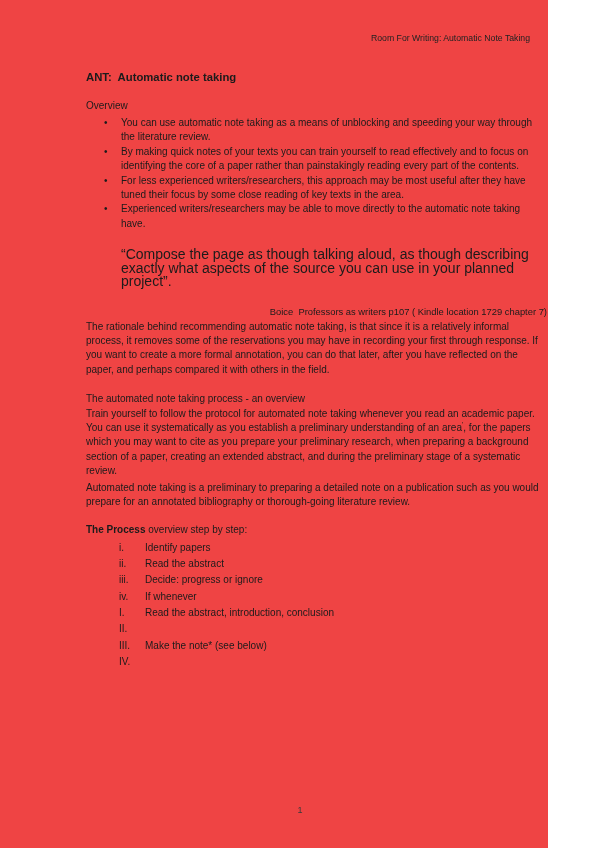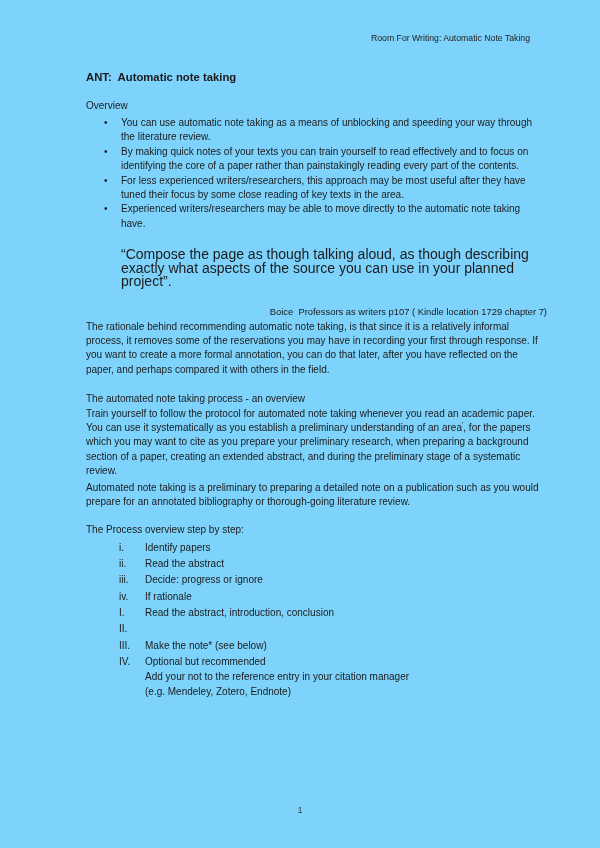--- a/index.html
+++ b/index.html
@@ -1,19 +1,19 @@
 <!DOCTYPE html>
 <html><head>
 <meta charset="utf-8">
 <style>
   html, body { margin:0; padding:0; background:#ffffff; }
   .page {
     position:relative;
-    width:600px; height:848px;
-    background:#7dd3fc;
+    width:548px; height:848px;
+    background:#ef4444;
     font-family:"Liberation Sans", sans-serif;
     color:#1b1b1b;
     overflow:hidden;
   }
   .header {
     position:absolute; top:33px; left:70px; width:460px;
     text-align:right; font-size:8.7px; line-height:11px;
     color:#222222;
   }
   .content {
@@ -35,21 +35,21 @@
   .attribution {
     font-size:9.4px; line-height:13.6px; text-align:right; white-space:pre-wrap;
   }
   .para { margin:1px 0 0 0; }
   .section-heading {
     font-size:10px; font-weight:400; line-height:14.4px; margin:15px 0 0 0;
   }
   .para-flow { margin:0; }
   .para-gap { margin-top:2px; }
   .process-heading { margin-top:14px; line-height:14.4px; }
-  .bold { font-weight:400; }
+  .bold { font-weight:700; }
   .keep-space { white-space:pre-wrap; }
   .steps { margin-top:2px; }
   .step-row { display:flex; line-height:16.3px; }
   .step-num { flex:none; margin-left:33px; width:26px; }
   .step-text { flex:1; }
   .step-extra { line-height:14.5px; }
   sup.footnote-mark { font-size:7px; line-height:0; vertical-align:super; }
   .page-number {
     position:absolute; top:805px; left:0; width:600px;
     text-align:center; font-size:9px; color:#3a3a3a;
@@ -108,40 +108,35 @@
       <div class="step-row">
         <span class="step-num">ii.</span>
         <span class="step-text">Read the abstract</span>
       </div>
       <div class="step-row">
         <span class="step-num">iii.</span>
         <span class="step-text">Decide: progress or ignore</span>
       </div>
       <div class="step-row">
         <span class="step-num">iv.</span>
-        <span class="step-text">If rationale</span>
+        <span class="step-text">If whenever</span>
       </div>
       <div class="step-row">
         <span class="step-num">I.</span>
         <span class="step-text">Read the abstract, introduction, conclusion</span>
       </div>
       <div class="step-row">
         <span class="step-num">II.</span>
       </div>
       <div class="step-row">
         <span class="step-num">III.</span>
         <span class="step-text">Make the note* (see below)</span>
       </div>
       <div class="step-row">
         <span class="step-num">IV.</span>
-        <span class="step-text">
-          <div>Optional but recommended</div>
-          <div class="step-extra">Add your not to the reference entry in your citation manager</div>
-          <div class="step-extra">(e.g. Mendeley, Zotero, Endnote)</div>
-        </span>
       </div>
     </div>
 
   </div>
 
   <div class="page-number">1</div>
 
 </div>
 
 </body></html>

